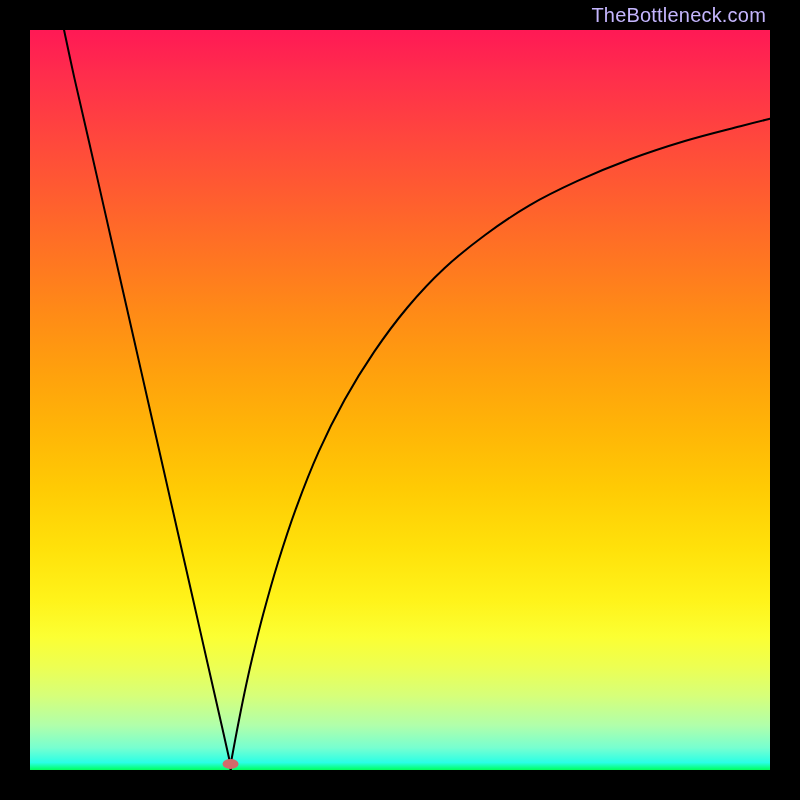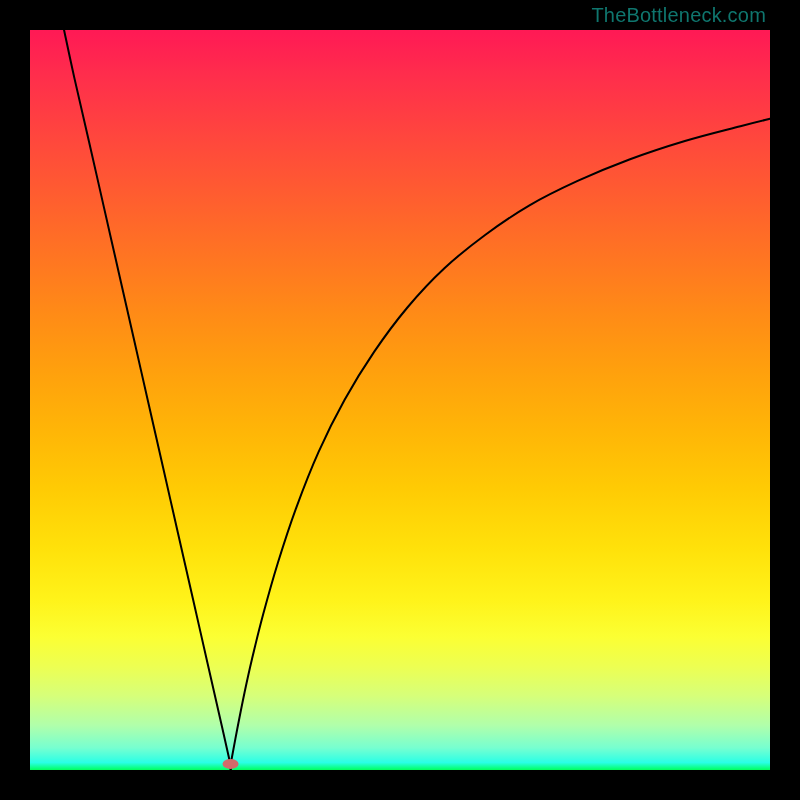--- a/index.html
+++ b/index.html
@@ -42,21 +42,21 @@
       #b0ffab 94%,
       #77ffd0 97%,
       #2affe6 99%,
       #00ff5e 100%
     );
   }
   .watermark {
     position: absolute;
     top: 4px;
     right: 34px;
-    color: #0f766e;
+    color: #c4b5fd;
     font-size: 20px;
     letter-spacing: 0.2px;
     user-select: none;
   }
   svg.curve {
     position: absolute;
     left: 0;
     top: 0;
     width: 740px;
     height: 740px;

